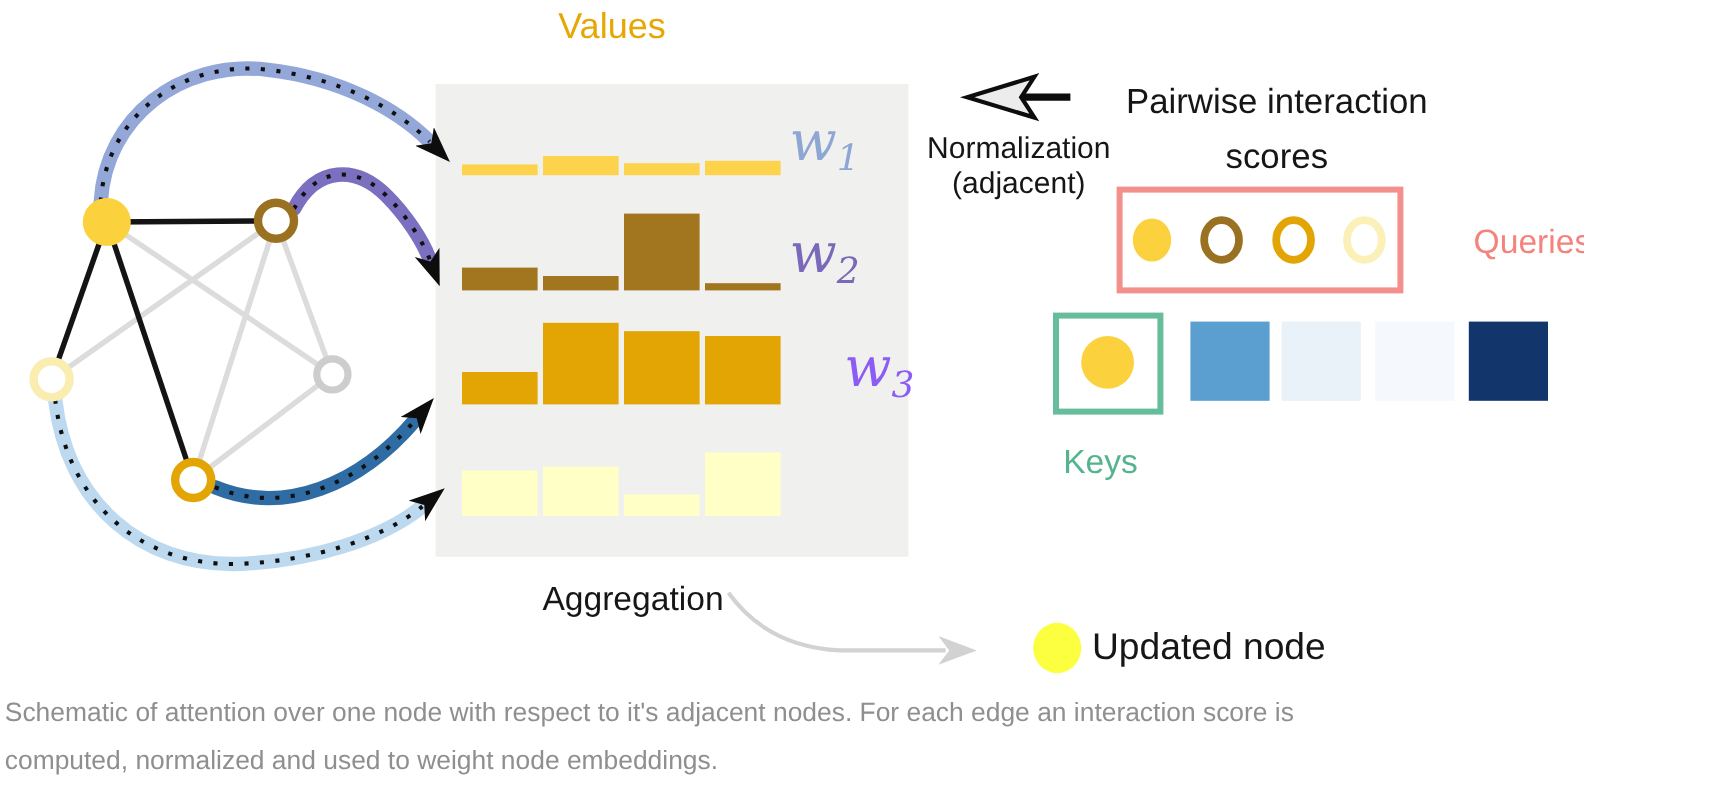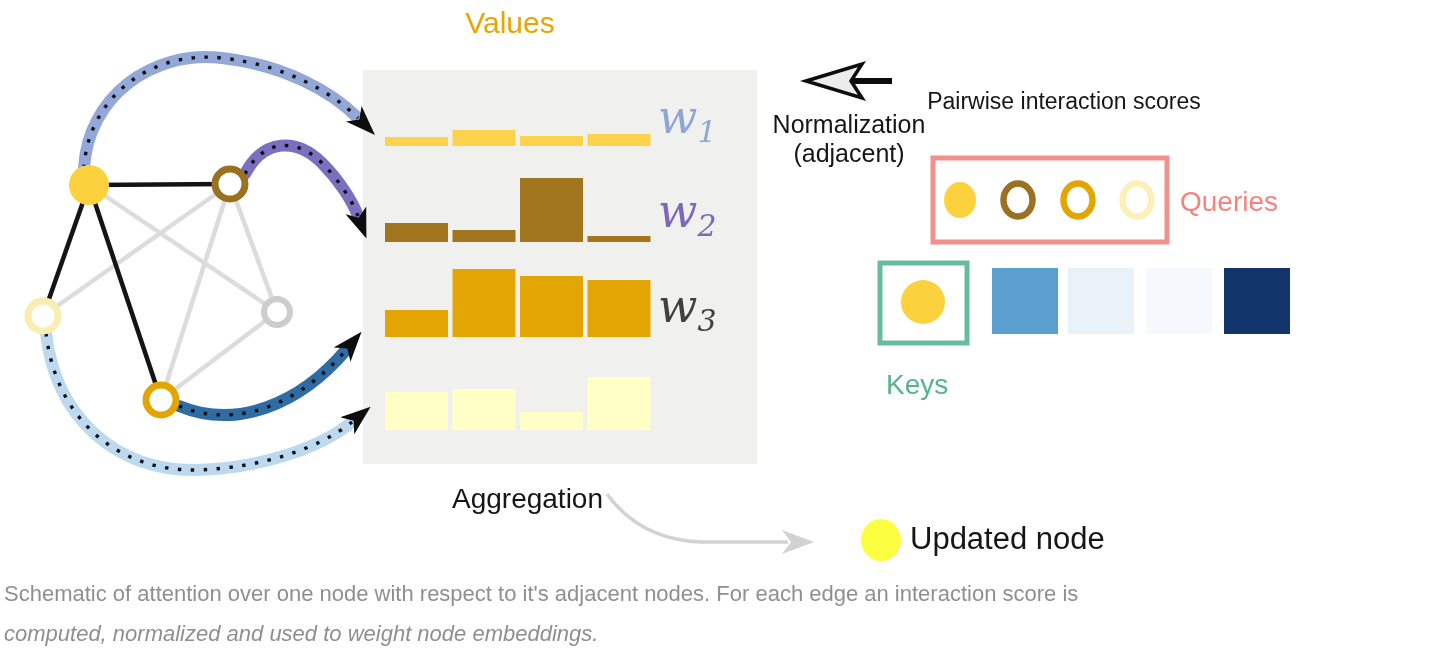--- a/index.html
+++ b/index.html
@@ -2,21 +2,21 @@
 <html><head>
 <meta charset="utf-8">
 <style>
   html,body{margin:0;padding:0;background:#fff;}
   #canvas{position:relative;width:1320px;height:664px;background:#ffffff;overflow:hidden;
           font-family:"Liberation Sans",sans-serif;}
   #scene{position:absolute;left:0;top:0;}
   .lbl{position:absolute;color:#161616;white-space:nowrap;}
   .center{text-align:center;white-space:normal;}
   #values-title{left:398px;top:6px;width:224px;font-size:30px;font-weight:500;text-align:center;}
-  #pairwise-title{left:905px;top:78px;width:318px;font-size:23px;line-height:46px;}
+  #pairwise-title{left:905px;top:62px;width:318px;font-size:29px;line-height:46px;}
   #normalization-label{left:758px;top:110px;width:182px;font-size:25px;line-height:29px;}
   #queries-label{left:1180px;top:186px;font-size:28px;font-weight:500;}
   #keys-label{left:886px;top:369px;font-size:28px;font-weight:500;}
   #aggregation-label{left:452px;top:483px;font-size:28px;}
   #updated-node-label{left:910px;top:521px;font-size:31px;}
   .caption{left:4px;font-size:22px;line-height:26px;}
   #caption-line1{top:581px;}
   #caption-line2{top:621px;}
   .wlabel{position:absolute;left:658px;width:104px;font-family:"DejaVu Serif",serif;
           font-style:italic;font-size:46px;line-height:50px;}
@@ -116,32 +116,32 @@
 
     <path d="M 607,494 C 628,523 658,540 700,542 L 788,542" fill="none" stroke="#d2d2d2" stroke-width="3.5" marker-end="url(#ah-gray)"></path>
 
     <ellipse cx="881" cy="540" rx="20" ry="21" fill="#fcff3f"></ellipse>
   </svg>
 
   <div class="lbl" id="values-title" style="color: rgb(231, 166, 2);">Values</div>
 
   <div class="wlabel" id="wl1" style="color: rgb(142, 166, 212);"><span>w</span><span class="wsub">1</span></div>
   <div class="wlabel" id="wl2" style="color: rgb(122, 104, 186);"><span>w</span><span class="wsub">2</span></div>
-  <div class="wlabel" id="wl3" style="color: #404040;"><span>w</span><span class="wsub">3</span></div>
+  <div class="wlabel" id="wl3" style="color: #8b5cf6; text-align: right;"><span>w</span><span class="wsub">3</span></div>
 
   <div class="lbl center" id="pairwise-title">Pairwise interaction scores</div>
 
   <div class="lbl center" id="normalization-label">
     <div>Normalization</div>
     <div>(adjacent)</div>
   </div>
 
-  <div class="lbl" id="queries-label" style="color: rgb(244, 131, 125);">Queries</div>
+  <div class="lbl" id="queries-label" style="color: rgb(244, 131, 125); margin-left: 48px;">Queries</div>
 
   <div class="lbl" id="keys-label" style="color: rgb(84, 180, 142);">Keys</div>
 
   <div class="lbl" id="aggregation-label">Aggregation</div>
 
   <div class="lbl caption" id="caption-line1" style="color: rgb(143, 143, 143);">Schematic of attention over one node with respect to it's adjacent nodes. For each edge an interaction score is</div>
 
   <div class="lbl" id="updated-node-label">Updated node</div>
-  <div class="lbl caption" id="caption-line2" style="color: rgb(143, 143, 143); font-style: italic;">computed, normalized and used to weight node embeddings.</div>
+  <div class="lbl caption" id="caption-line2" style="color: rgb(143, 143, 143);">computed, normalized and used to weight node embeddings.</div>
 </div>
 
 </body></html>

